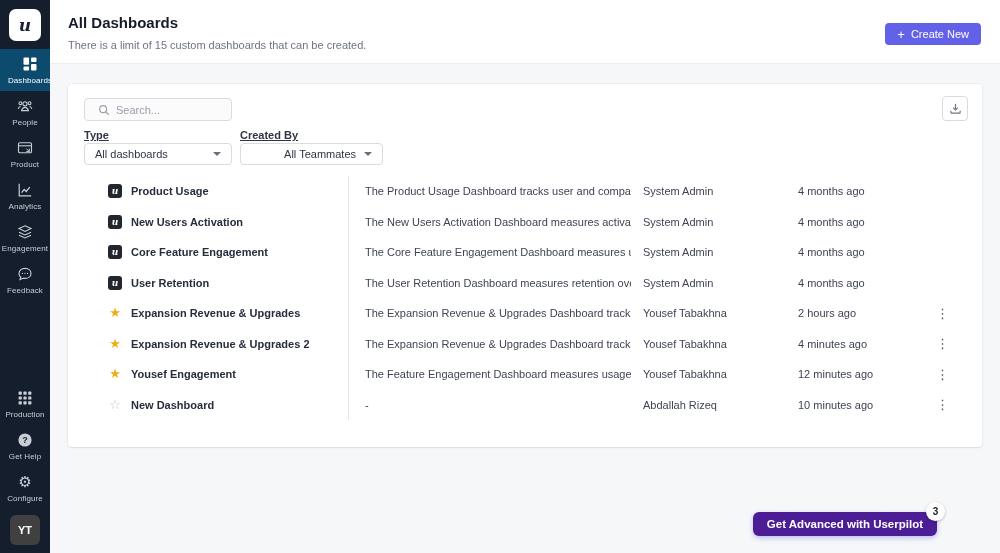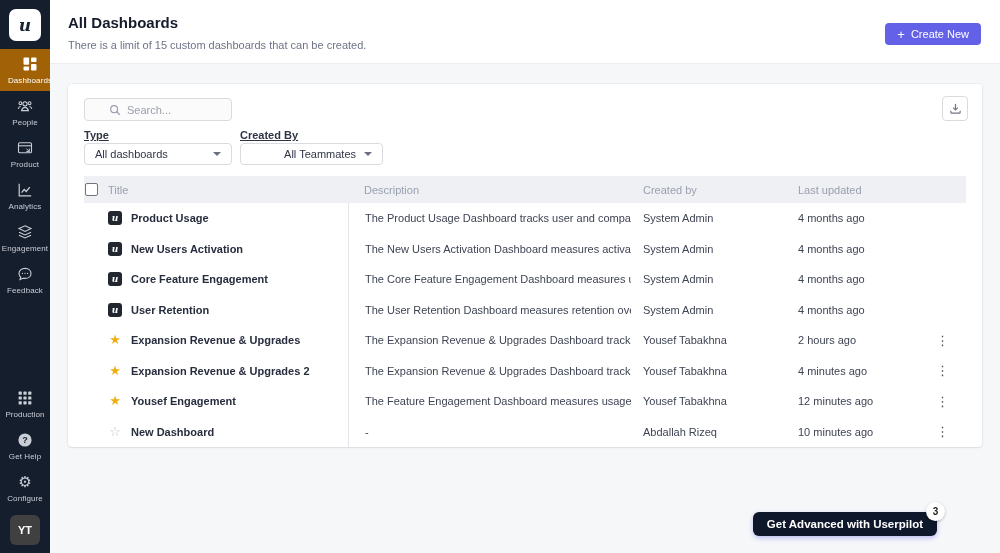--- a/index.html
+++ b/index.html
@@ -8,21 +8,21 @@
 
   
   .sidebar { position:absolute; left:0; top:0; bottom:0; width:50px; background:#151e2d;
              display:flex; flex-direction:column; align-items:center; z-index:5; }
   .logo { width:32px; height:32px; background:#fff; border-radius:7px; margin:9px 0 8px;
           display:flex; align-items:center; justify-content:center;
           font-family:"DejaVu Serif",serif; font-style:italic; font-weight:bold;
           font-size:17px; color:#1b2433; }
   .s-item { width:100%; padding:7px 0 6px; display:flex; flex-direction:column; align-items:center;
             gap:4px; color:#c9cdd6; cursor:pointer; }
-  .s-item.active { background:#a16207; color:#fff;padding-left:10px; }
+  .s-item.active { background:#0c4a6e; color:#fff;padding-left:10px; }
   .s-icon { height:16px; display:flex; align-items:center; justify-content:center; }
   .s-icon svg { width:16px; height:16px; display:block; }
   .s-icon .glyph { font-size:15px; line-height:16px; }
   .s-label { font-size:8px; letter-spacing:.1px; }
   .s-bottom { margin-top:auto; width:100%; }
   .avatar { width:30px; height:30px; background:#404040; border-radius:6px; color:#fff;
             font-size:11px; font-weight:bold; display:flex; align-items:center; justify-content:center;
             margin:6px auto 8px; cursor:pointer; }
 
   
@@ -35,21 +35,21 @@
                 display:flex; align-items:center; gap:6px; cursor:pointer; }
   .create-btn .plus { font-size:13px; line-height:1; }
 
   
   .content { position:absolute; left:50px; top:64px; right:0; bottom:0; background:#f6f7f9; }
   .card { position:absolute; left:18px; right:18px; top:20px; height:363px; background:#fff;
           border-radius:4px; box-shadow:0 1px 2px rgba(20,30,50,.08), 0 0 0 1px rgba(20,30,50,.04); }
 
   .search-box { position:absolute; left:16px; top:14px; width:148px; height:23px;
                 border:1px solid #d9dbe0; border-radius:4px; background:#fbfbfc;
-                display:flex; align-items:center; gap:6px; padding:0 24px; }
+                display:flex; align-items:center; gap:6px; padding:0 13px; }
   .search-box svg { width:12px; height:12px; flex:none; }
   .search-box input { border:none; background:transparent; font-size:11px; color:#4a4f5c;
                       outline:none; width:100%; font-family:"Liberation Sans",sans-serif; }
   .search-box input::placeholder { color:#9aa0ad; }
 
   .download-btn { position:absolute; right:14px; top:12px; width:26px; height:25px;
                   border:1px solid #d9dbe0; border-radius:4px; background:#fff;
                   display:flex; align-items:center; justify-content:center; cursor:pointer; }
   .download-btn svg { width:13px; height:13px; }
 
@@ -79,21 +79,21 @@
   .u-badge { width:14px; height:14px; background:#21262f; border-radius:3px; color:#fff; flex:none;
              display:flex; align-items:center; justify-content:center;
              font-family:"DejaVu Serif",serif; font-style:italic; font-weight:bold; font-size:9px; }
   .star { font-size:13px; line-height:14px; width:14px; text-align:center; flex:none; font-weight:400; }
   .star.filled { color:#f0ad0e; }
   .star.outline { color:#c3c7cf; }
   .c-actions { display:flex; justify-content:center; }
   .kebab { color:#4a4f5c; font-size:13px; line-height:1; padding:2px 5px; cursor:pointer; letter-spacing:-1px; }
 
   
-  .cta { position:absolute; right:63px; bottom:17px; height:24px; padding:0 14px; background:#0f172a;
+  .cta { position:absolute; right:63px; bottom:17px; height:24px; padding:0 14px; background:#4c1d95;
          border:none; border-radius:6px; color:#fff; font-size:11.5px; font-weight:700; cursor:pointer;
          box-shadow:0 2px 5px rgba(100,97,233,.4); }
   .cta-badge { position:absolute; right:55px; bottom:32px; width:19px; height:19px; background:#fff;
                border-radius:50%; box-shadow:0 1px 3px rgba(0,0,0,.25); font-size:10px; font-weight:700;
                color:#222; display:flex; align-items:center; justify-content:center; z-index:2; }
 </style>
 </head>
 <body>
 
 <nav class="sidebar">
@@ -235,30 +235,20 @@
       <span class="caret"></span>
     </div>
 
     <span class="filter-label lbl-created">Created By</span>
     <div class="select sel-created">
       <span>All Teammates</span>
       <span class="caret"></span>
     </div>
 
     <div class="table">
-      <div class="t-head">
-        <div class="c-check">
-          <span class="checkbox"></span>
-        </div>
-        <div>Title</div>
-        <div class="c-desc">Description</div>
-        <div class="c-created">Created by</div>
-        <div class="c-updated">Last updated</div>
-        <div></div>
-      </div>
       <div id="table-body" style="position:relative;">
           <div class="t-row">
     <div class="c-check"></div>
     <div class="c-title">
       <span class="row-icon u-badge">u</span>
       <span class="row-title">Product Usage</span>
     </div>
     <div class="c-desc">The Product Usage Dashboard tracks user and company engage...</div>
     <div class="c-created">System Admin</div>
     <div class="c-updated">4 months ago</div>

